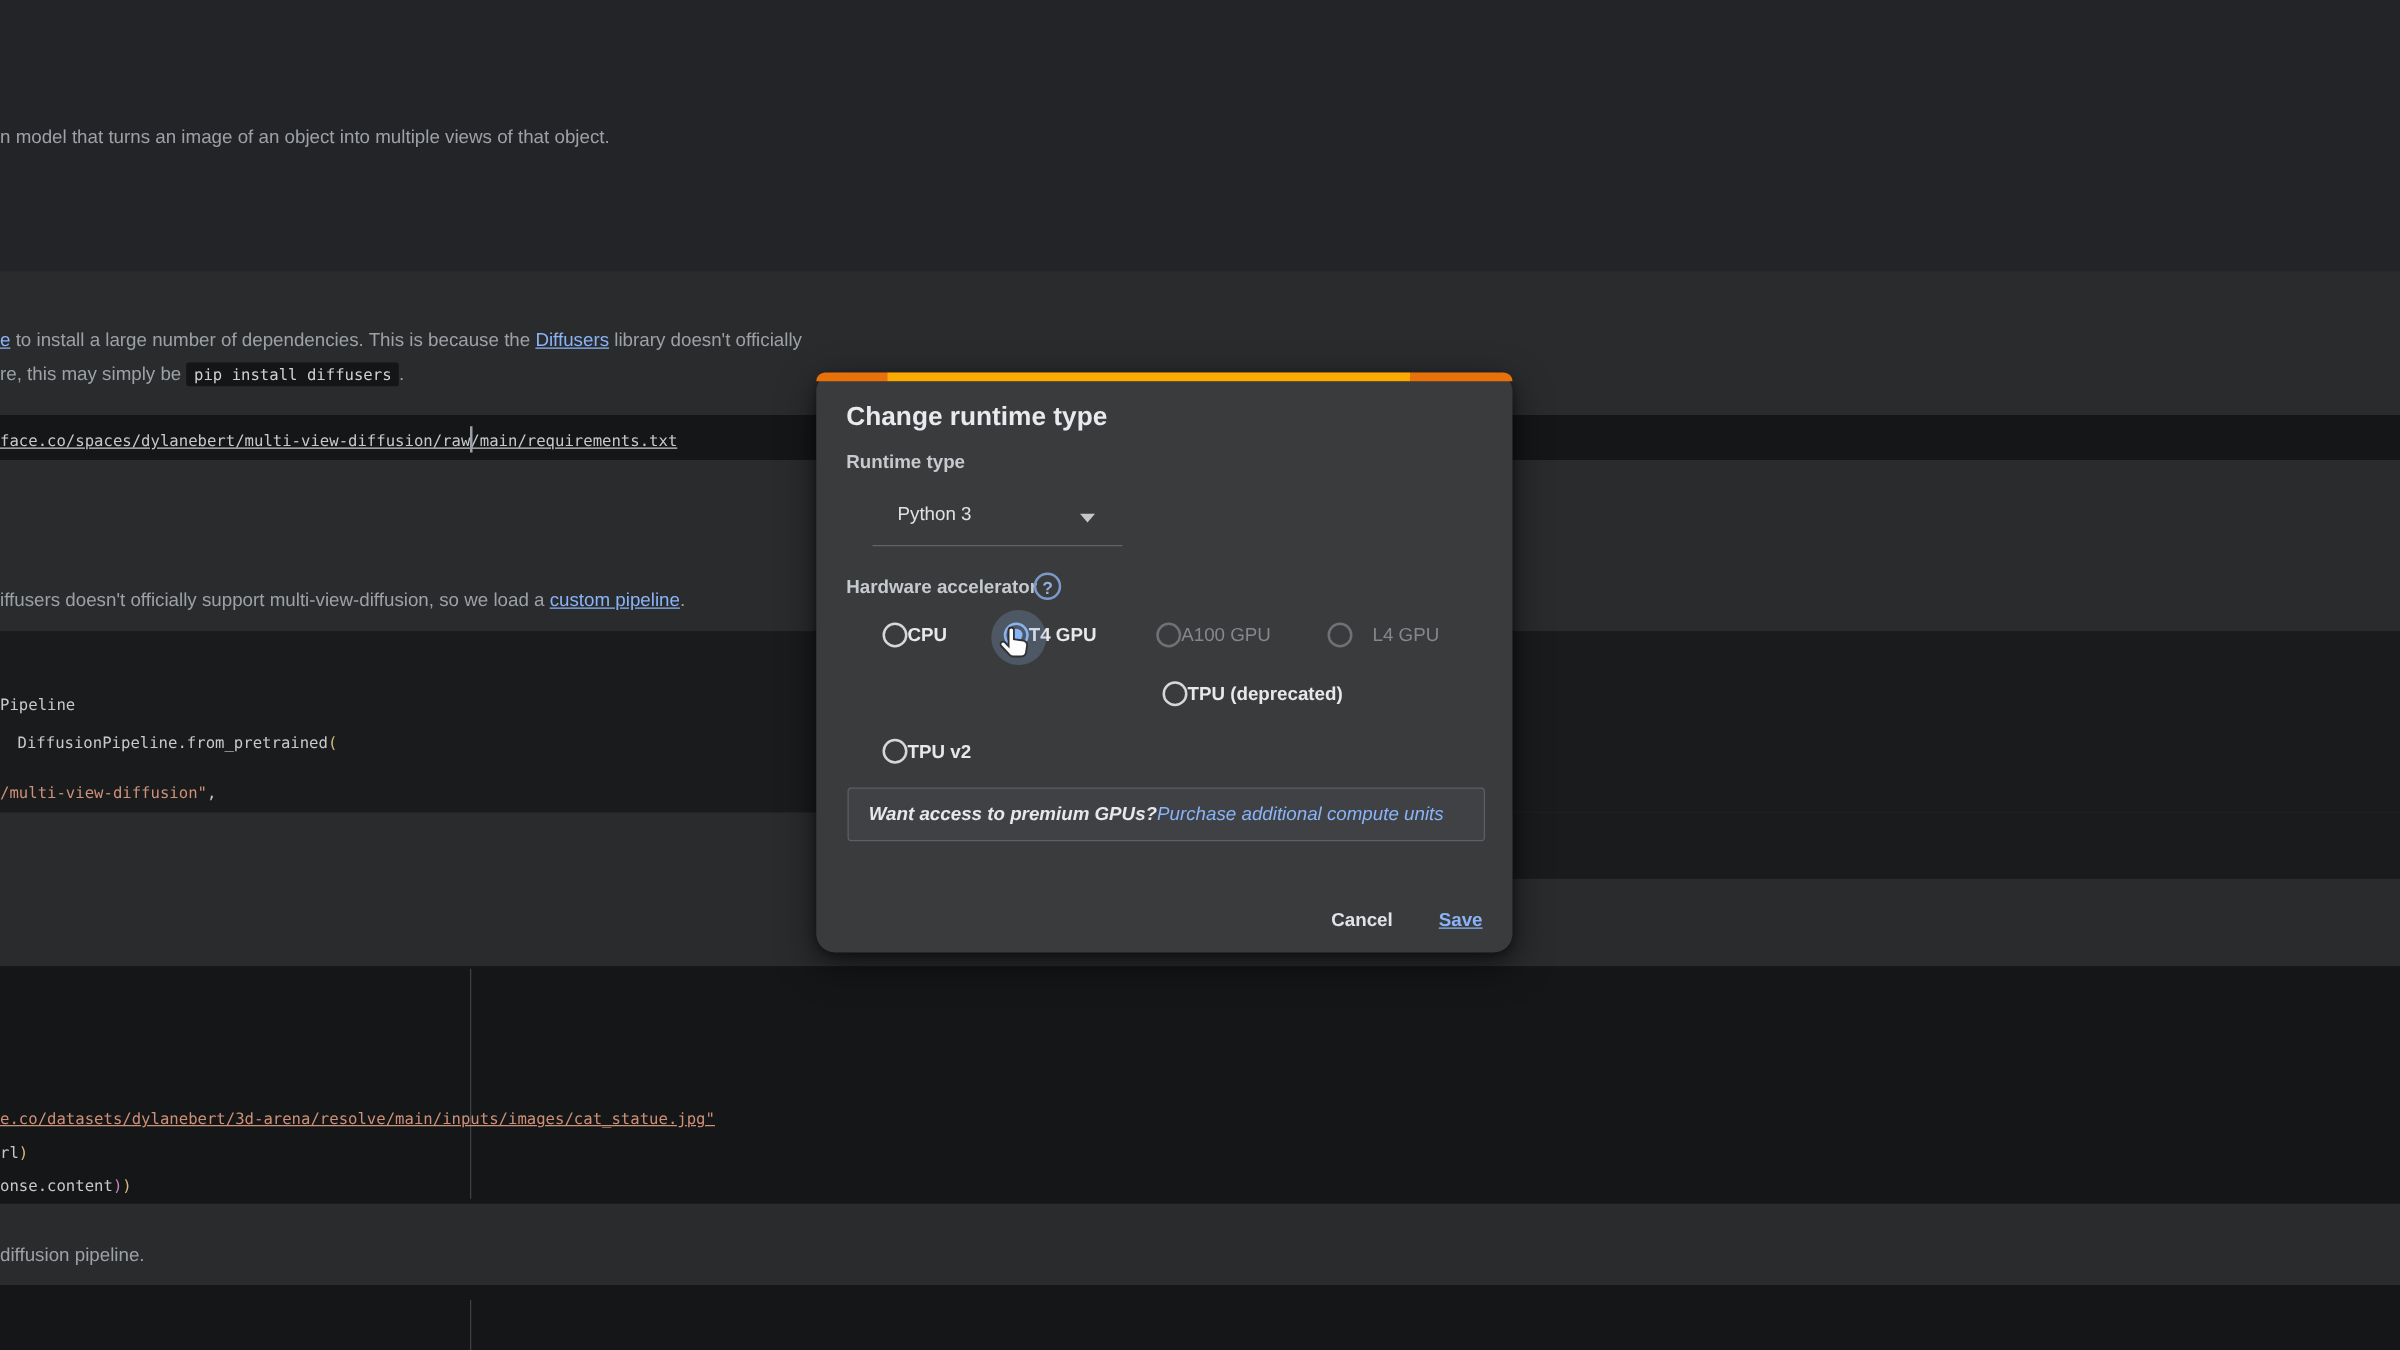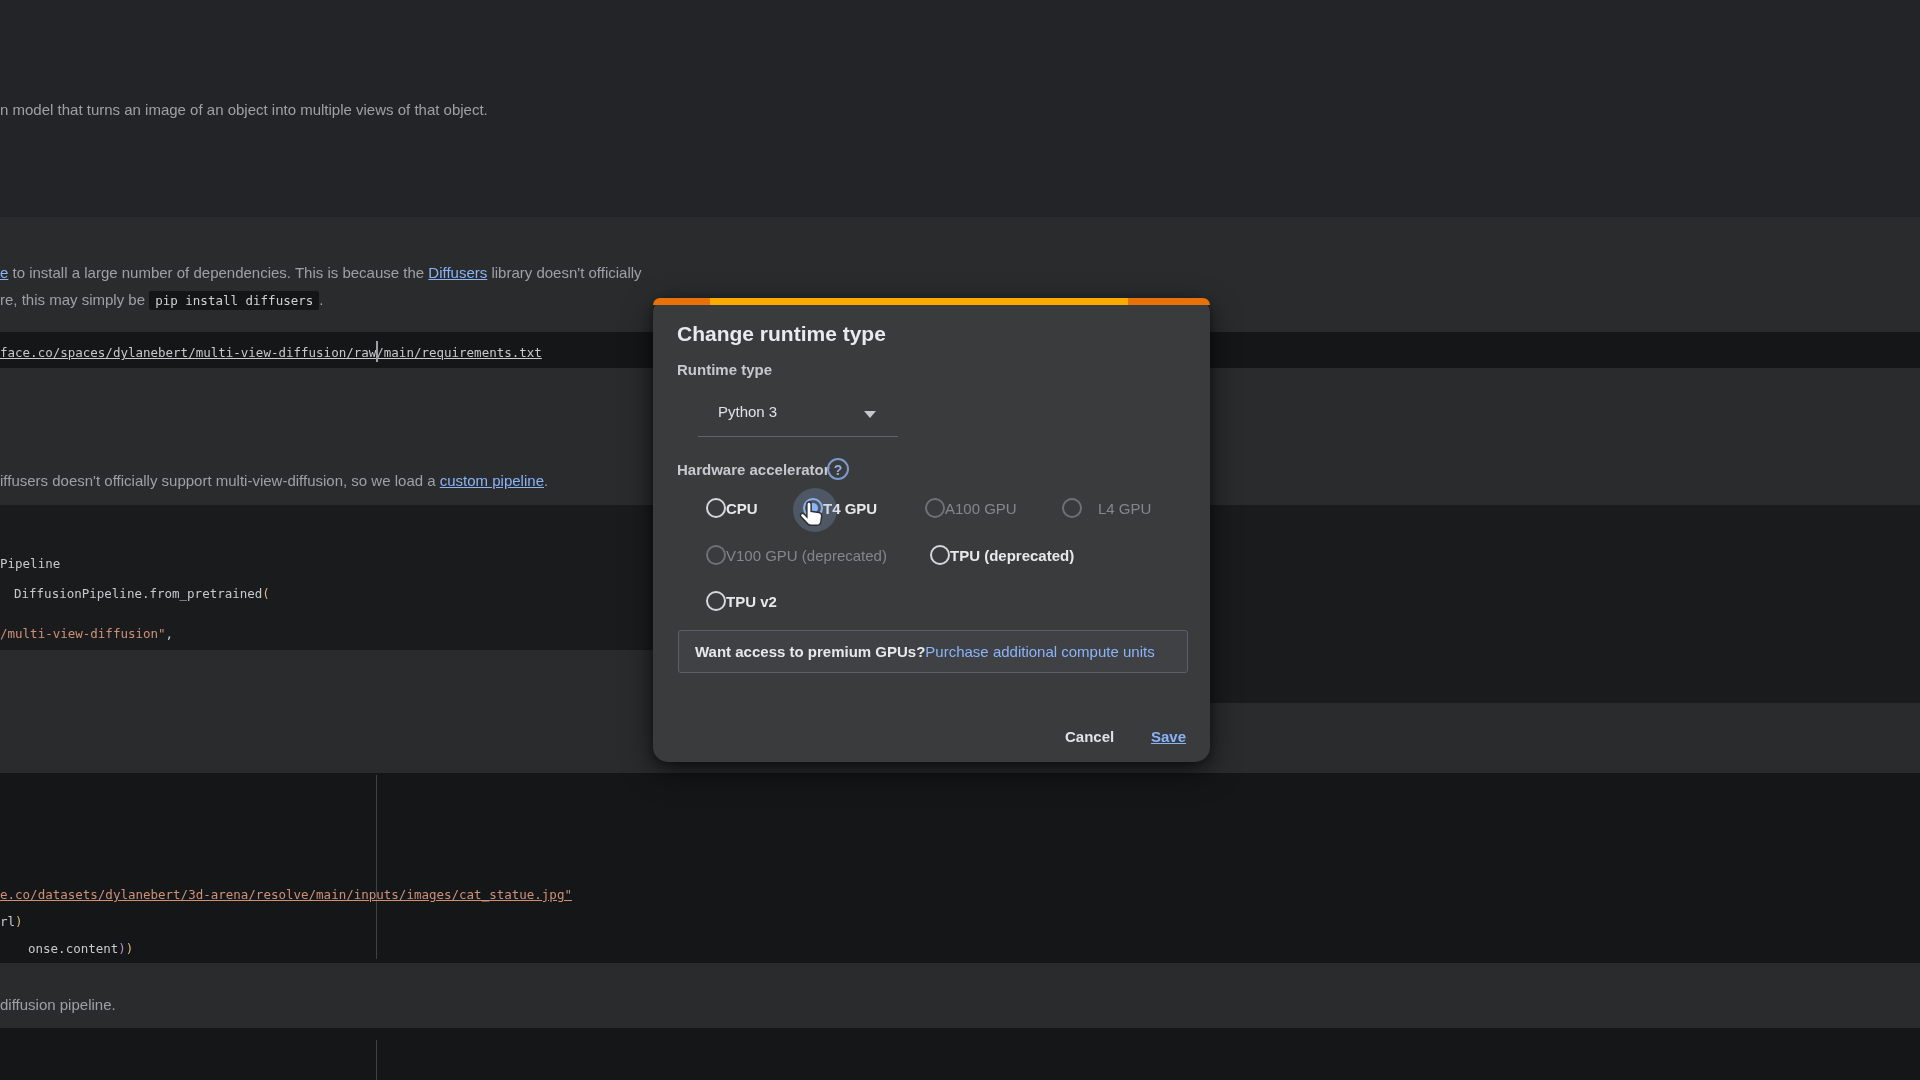--- a/index.html
+++ b/index.html
@@ -58,21 +58,21 @@
   .opt .lab{font-size:15px;font-weight:600;color:#e6e8ea;}
   .opt.disabled .lab{color:#84878c;font-weight:400;}
   .halo{position:absolute;left:-12px;top:-12px;width:44px;height:44px;border-radius:50%;
         background:rgba(140,170,220,.25);}
   .radio.selected{border-color:#8ab4f8;}
   .radio .dot{position:absolute;left:50%;top:50%;width:10px;height:10px;margin:-5px 0 0 -5px;
         border-radius:50%;background:#8ab4f8;}
   .cursor{position:absolute;left:144px;top:202px;width:32px;height:32px;z-index:5;pointer-events:none;}
   .banner{position:absolute;left:25px;top:332px;width:510px;height:43px;background:#404144;
           border:1px solid #5c5f63;border-radius:3px;box-sizing:border-box;display:flex;
-          align-items:center;padding-left:16px;}
+          align-items:center;padding-left:16px;font-style:italic;}
   .banner .btxt{font-size:15px;font-weight:700;color:#e6e8ea;}
   .banner .blink{margin-left:0;font-size:15px;color:#8ab4f8;cursor:pointer;}
   .btn{position:absolute;top:424px;height:28px;font-size:15px;font-weight:700;display:flex;
        align-items:center;justify-content:center;cursor:pointer;border-radius:4px;padding:0 8px;}
   .btn-cancel{left:404px;color:#dfe2e6;}
   .btn-save{left:490px;color:#8ab4f8;text-decoration:underline;}
 </style>
 </head>
 <body>
 
@@ -122,21 +122,21 @@
 
   <div class="vline vl-1"></div>
   <div class="vline vl-2"></div>
 
   <div class="mono" style="top:885px;">
     <span class="str-u">e.co/datasets/dylanebert/3d-arena/resolve/main/inputs/images/cat_statue.jpg"</span>
   </div>
   <div class="mono" style="top:912px;">
     <span>rl</span><span class="paren-y">)</span>
   </div>
-  <div class="mono" style="top:939px;padding-left:28px;">
+  <div class="mono" style="top:939px;">
     <span>onse.content</span><span class="paren-p">)</span><span class="paren-y">)</span>
   </div>
 
   <div class="prose" style="top:995px;">
     <span>diffusion pipeline.</span>
   </div>
 
   <div class="dialog">
 
     <div class="progress">
@@ -168,24 +168,20 @@
     </div>
     <div class="opt disabled" style="left:272px;top:188px;">
       <span class="radio"></span>
       <span class="lab">A100 GPU</span>
     </div>
     <div class="opt disabled" style="left:409px;top:188px;gap:16px;">
       <span class="radio"></span>
       <span class="lab">L4 GPU</span>
     </div>
 
-    <div class="opt disabled" style="left:53px;top:235px;">
-      <span class="radio"></span>
-      <span class="lab">V100 GPU (deprecated)</span>
-    </div>
     <div class="opt" style="left:277px;top:235px;">
       <span class="radio"></span>
       <span class="lab">TPU (deprecated)</span>
     </div>
 
     <div class="opt" style="left:53px;top:281px;">
       <span class="radio"></span>
       <span class="lab">TPU v2</span>
     </div>
 

